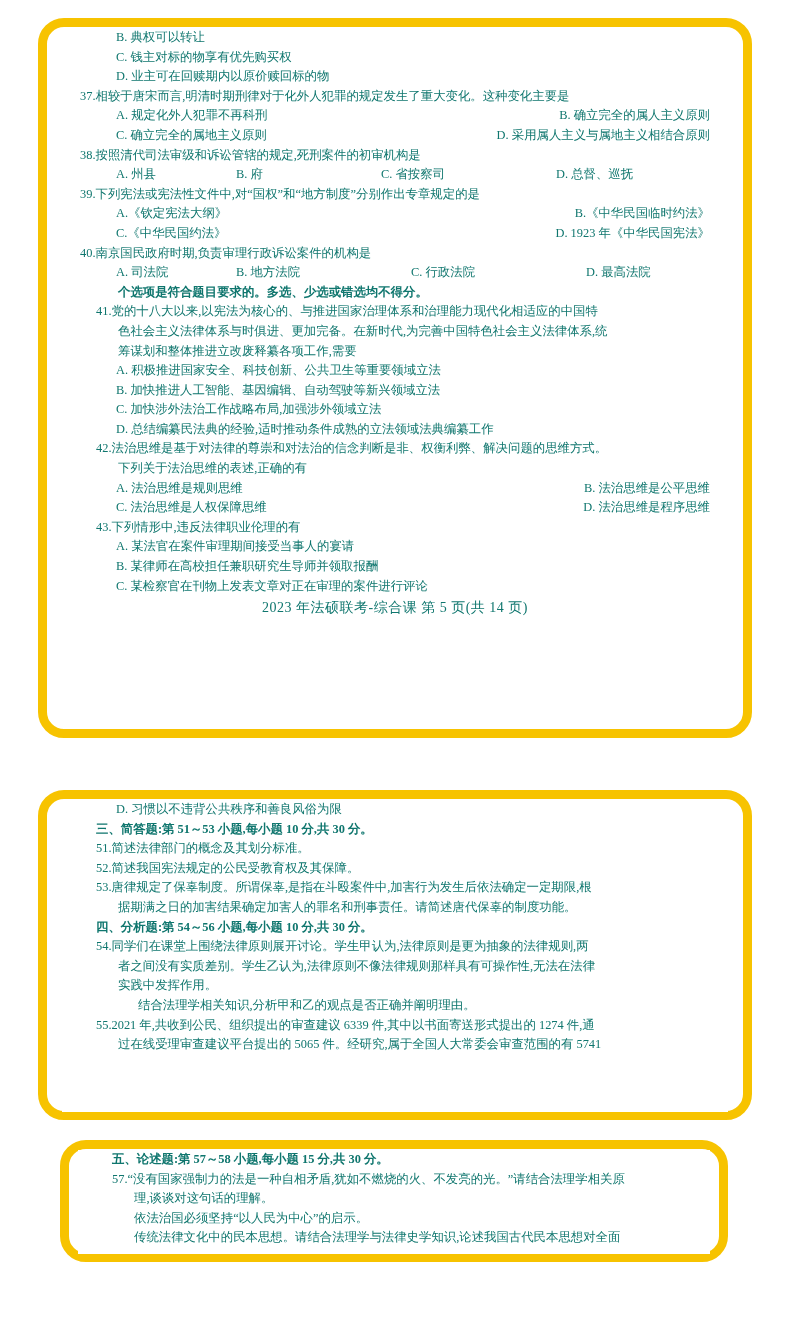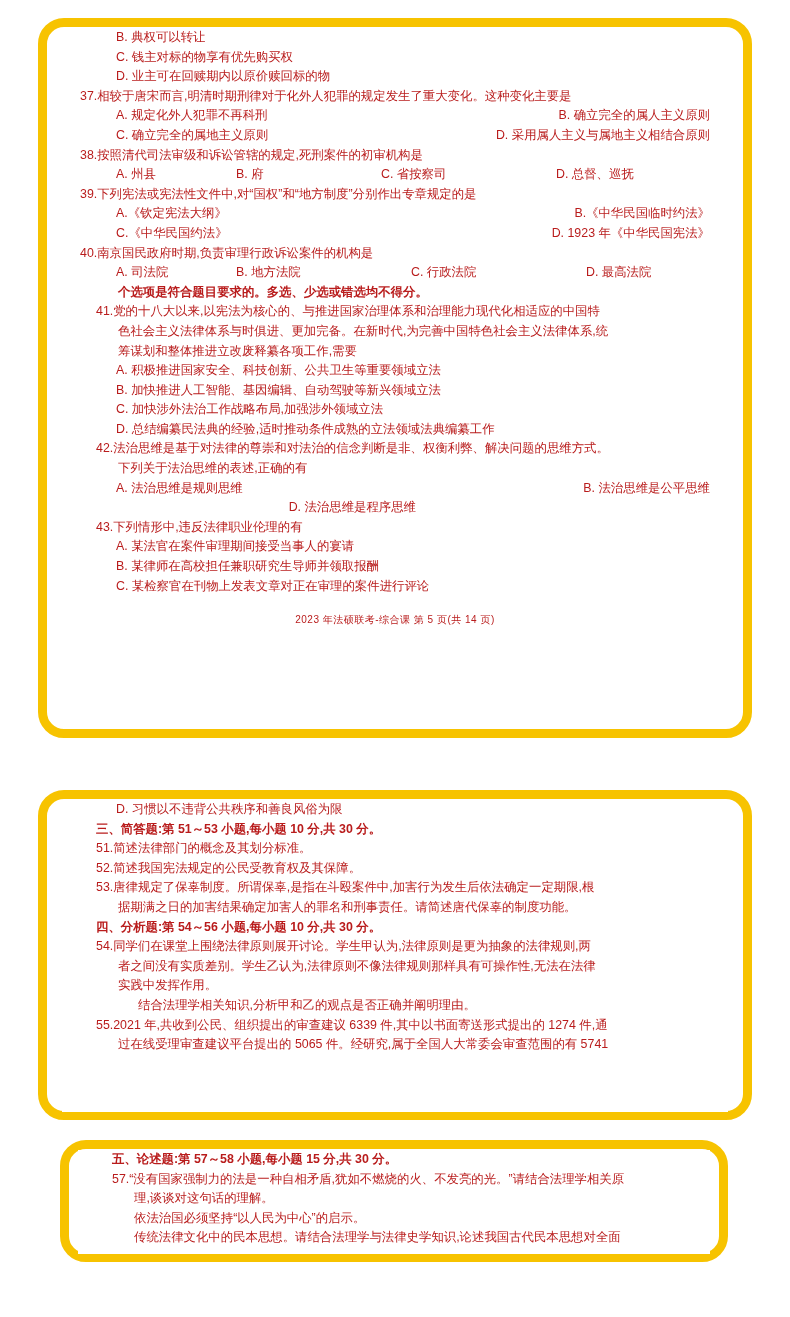--- a/index.html
+++ b/index.html
@@ -10,23 +10,23 @@
   .hl{position:absolute;border:9px solid #f7c300;border-radius:26px;box-sizing:border-box;background:transparent;}
   .hl1{left:38px;top:18px;width:714px;height:720px;}
   .hl2{left:38px;top:790px;width:714px;height:330px;}
   .hl3{left:60px;top:1140px;width:668px;height:122px;}
 
   .sheet{position:absolute;background:#fff;box-sizing:border-box;}
   .s1{left:62px;top:28px;width:666px;height:672px;}
   .s2{left:62px;top:800px;width:666px;height:312px;}
   .s3{left:78px;top:1150px;width:632px;height:104px;}
 
-  .txt{font-family:Liberation Sans, sans-serif;font-size:12.4px;line-height:19.6px;color:#b91c1c;}
+  .txt{font-family:Liberation Serif, serif;font-size:12.4px;line-height:19.6px;color:#0f766e;}
   .b{font-weight:bold;}
-  .footer{margin-top:14px;text-align:center;font-size:10px;letter-spacing:.5px;}
+  .footer{margin-top:2px;text-align:center;font-size:14px;letter-spacing:.5px;}
 
   .blk{padding:0 18px;}
   .opt-pair{display:flex;}
   .opt-pair .a{width:300px;}
   .opt-pair .b2{width:300px;text-align:right;}
   .sub2{padding-left:36px;}
   .hang{padding-left:24px;text-indent:-24px;}
 </style>
 </head>
 <body>
@@ -90,20 +90,21 @@
       <div class="sub2">C. 加快涉外法治工作战略布局,加强涉外领域立法</div>
       <div class="sub2">D. 总结编纂民法典的经验,适时推动条件成熟的立法领域法典编纂工作</div>
 
       <div style="padding-left:16px">42.法治思维是基于对法律的尊崇和对法治的信念判断是非、权衡利弊、解决问题的思维方式。</div>
       <div style="padding-left:38px">下列关于法治思维的表述,正确的有</div>
       <div class="opt-pair sub2">
         <div class="a">A. 法治思维是规则思维</div>
         <div class="b2">B. 法治思维是公平思维</div>
       </div>
       <div class="opt-pair sub2">
+        <div class="a">C. 法治思维是人权保障思维</div>
         <div class="b2">D. 法治思维是程序思维</div>
       </div>
 
       <div style="padding-left:16px">43.下列情形中,违反法律职业伦理的有</div>
       <div class="sub2">A. 某法官在案件审理期间接受当事人的宴请</div>
       <div class="sub2">B. 某律师在高校担任兼职研究生导师并领取报酬</div>
       <div class="sub2">C. 某检察官在刊物上发表文章对正在审理的案件进行评论</div>
 
       <div class="footer">2023 年法硕联考-综合课  第 5 页(共 14 页)</div>
     </div>

